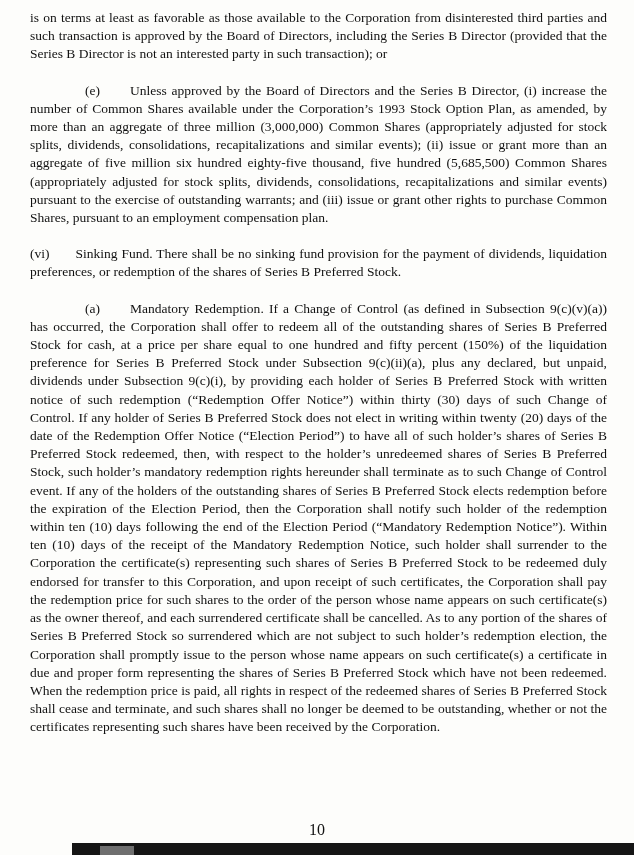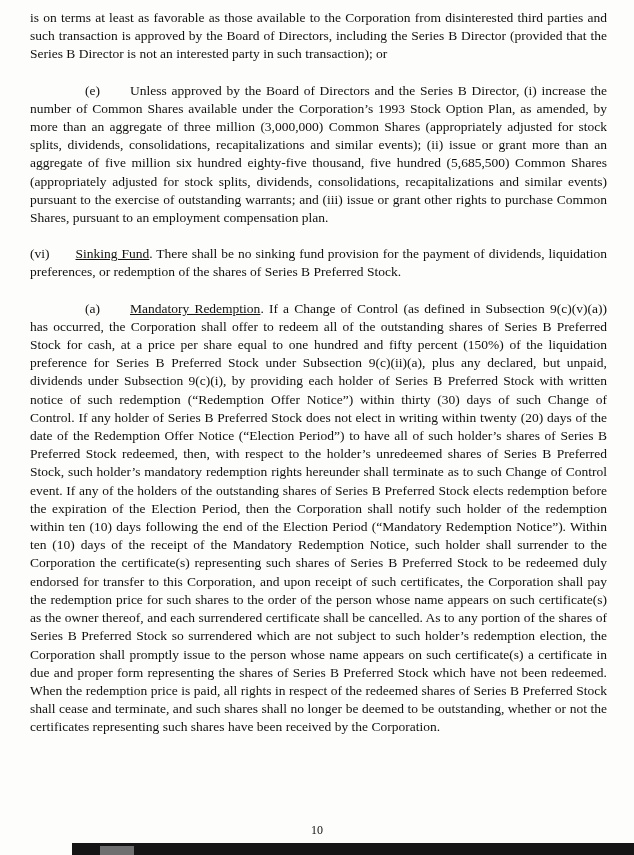--- a/index.html
+++ b/index.html
@@ -17,28 +17,28 @@
     color: #111;
     overflow: hidden;
   }
   .para {
     margin: 0 0 18px 0;
     text-align: justify;
   }
   .para.indent { text-indent: 55px; }
   .tab { display: inline-block; width: 30px; }
   .tab.narrow { display: inline-block; width: 26px; }
-  .u { text-decoration: underline; }
+  .u { }
   .footer {
     position: absolute;
     bottom: 16px;
     left: 0;
     right: 0;
     text-align: center;
-    font-size: 12px;
+    font-size: 16px;
   }
   .scan-bar {
     position: absolute;
     bottom: 0;
     left: 72px;
     right: 0;
     height: 12px;
     background: #151515;
   }
   .scan-bar .notch {

